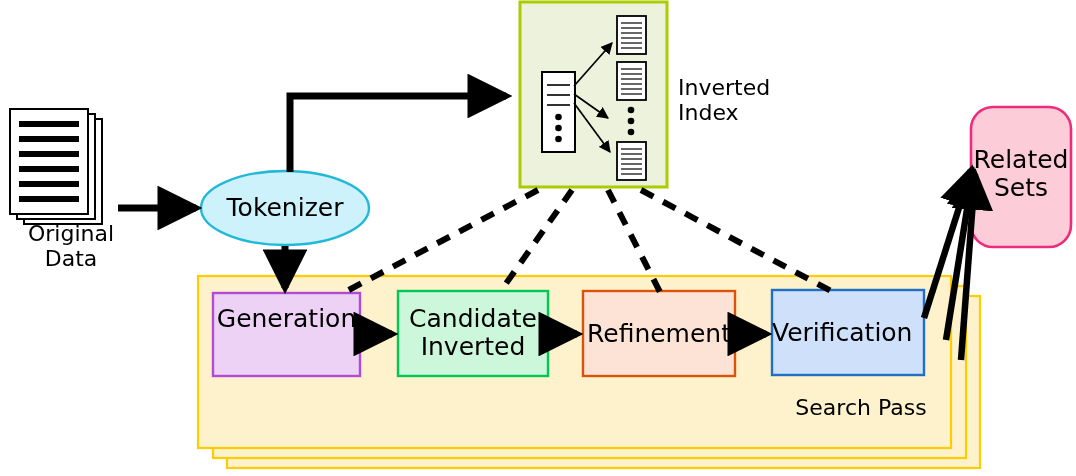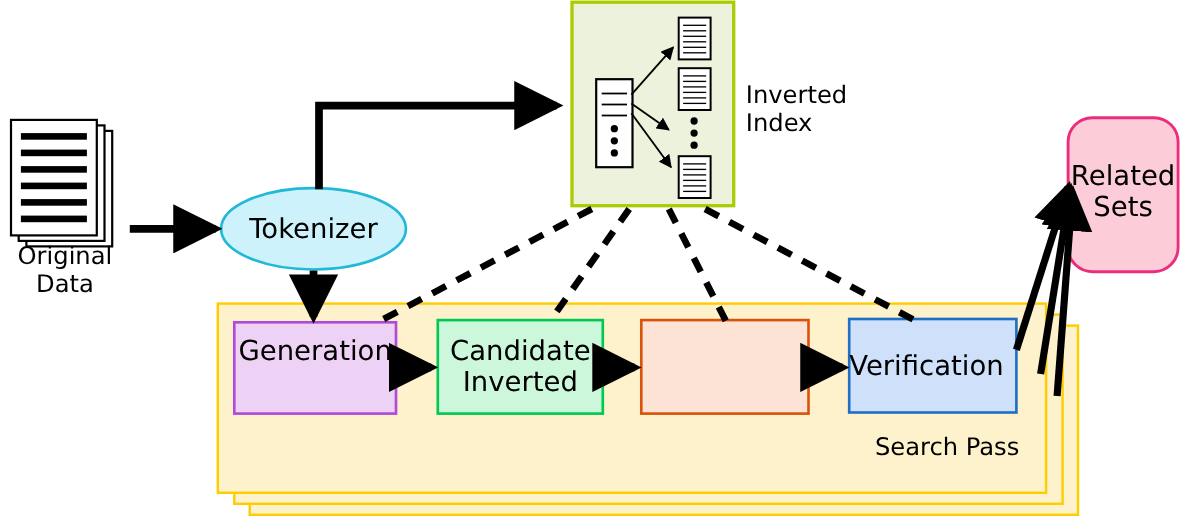--- a/index.html
+++ b/index.html
@@ -108,21 +108,21 @@
     <line x1="538" y1="190" x2="345" y2="292" stroke="#000" stroke-width="6" stroke-dasharray="14 11"></line>
     <line x1="572" y1="190" x2="500" y2="292" stroke="#000" stroke-width="6" stroke-dasharray="14 11"></line>
     <line x1="608" y1="190" x2="660" y2="292" stroke="#000" stroke-width="6" stroke-dasharray="14 11"></line>
     <line x1="641" y1="190" x2="833" y2="292" stroke="#000" stroke-width="6" stroke-dasharray="14 11"></line>
 
     <path d="M924,318 L971,170" fill="none" stroke="#000" stroke-width="6.5" marker-end="url(#ahs)"></path>
     <path d="M946,340 L973,172" fill="none" stroke="#000" stroke-width="6.5" marker-end="url(#ahs)"></path>
     <path d="M961,360 L975,174" fill="none" stroke="#000" stroke-width="6.5" marker-end="url(#ahs)"></path>
   </svg>
 
-  <div class="lbl bigtxt" style="left:0px; top:222px; width:118px;">
+  <div class="lbl bigtxt" style="left:0px; top:222px; width:118px;padding-left:12px;">
     <div>Original</div>
     <div>Data</div>
   </div>
 
   <div class="lbl nodetxt" style="left:201px; top:194px; width:168px;">
     <span>Tokenizer</span>
   </div>
 
   <div class="lbl bigtxt" style="left:678px; top:76px; width:170px; text-align:left;">
     <div>Inverted</div>
@@ -131,20 +131,23 @@
 
   <div class="lbl nodetxt" style="left:213px; top:305px; width:147px;">
     <div>Generation</div>
   </div>
 
   <div class="lbl nodetxt" style="left:398px; top:305px; width:150px;">
     <div>Candidate</div>
     <div>Inverted</div>
   </div>
 
+  <div class="lbl nodetxt" style="left:583px; top:320px; width:152px;">
+    <span>Refinement</span>
+  </div>
 
   <div class="lbl nodetxt" style="left:772px; top:319px; width:132px;">
     <span>Verification</span>
   </div>
 
   <div class="lbl bigtxt" style="left:766px; top:396px; width:190px;">
     <span>Search Pass</span>
   </div>
 
   <div class="lbl nodetxt" style="left:963px; top:146px; width:116px;">

